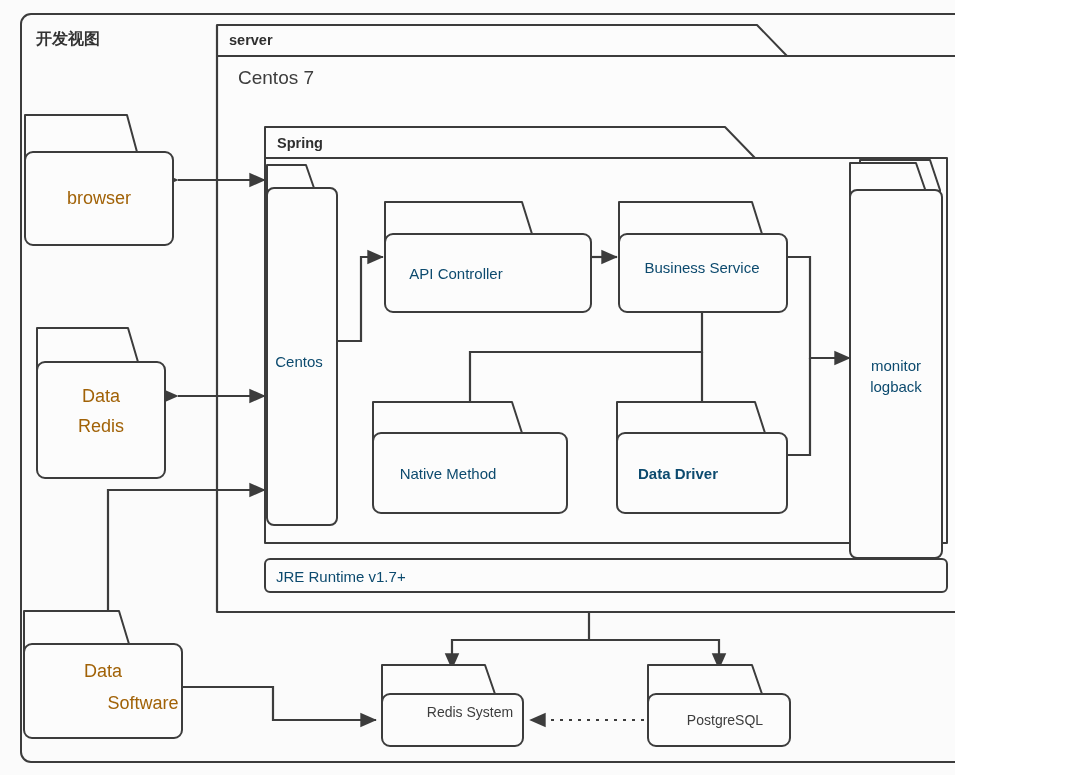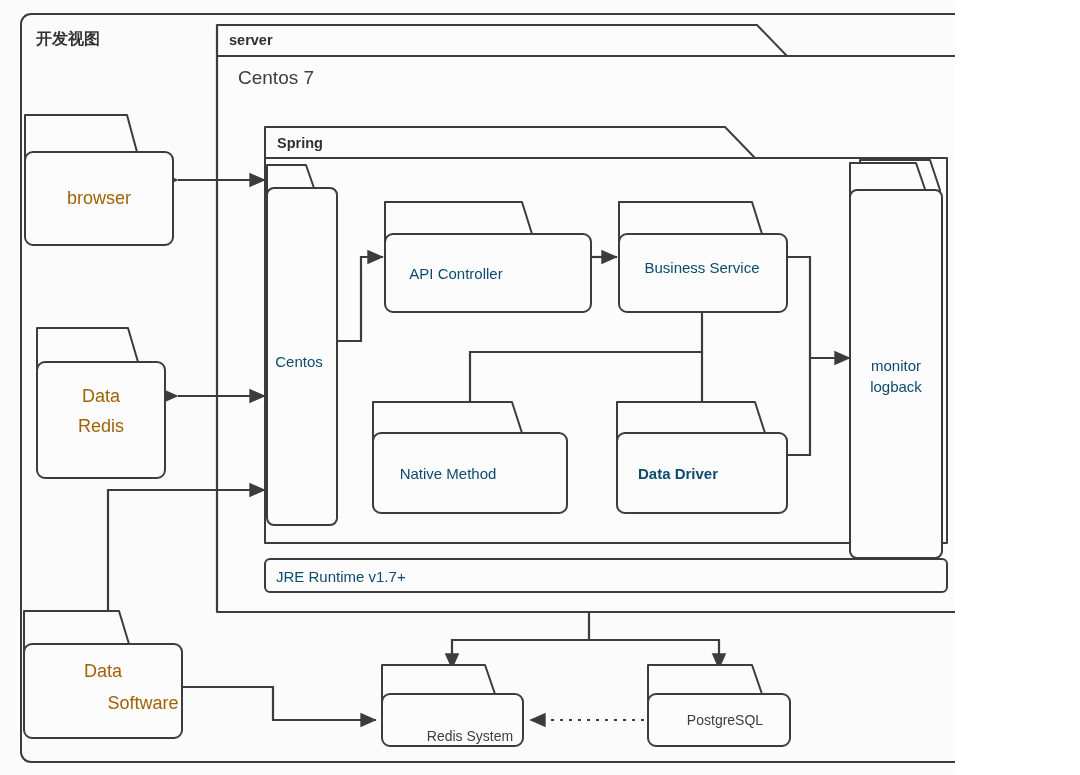--- a/index.html
+++ b/index.html
@@ -203,17 +203,17 @@
 
   <div class="lbl node-md center" style="left:702px; top:257px;">Business Service</div>
 
   <div class="lbl node-md center" style="left:448px; top:463px;">Native Method</div>
 
   <div class="lbl node-md center" style="left:678px; top:463px;font-weight:bold;">Data Driver</div>
 
   <div class="lbl node-md center" style="left:896px; top:355px;">monitor</div>
   <div class="lbl node-md center" style="left:896px; top:376px;">logback</div>
 
-  <div class="lbl node-sm center" style="left:452px; top:726px;padding-left:36px;">Redis System</div>
+  <div class="lbl node-sm center" style="left:452px; top:702px;padding-left:36px;">Redis System</div>
 
   <div class="lbl node-sm center" style="left:719px; top:710px;padding-left:12px;">PostgreSQL</div>
 
 </div>
 
 </body></html>

